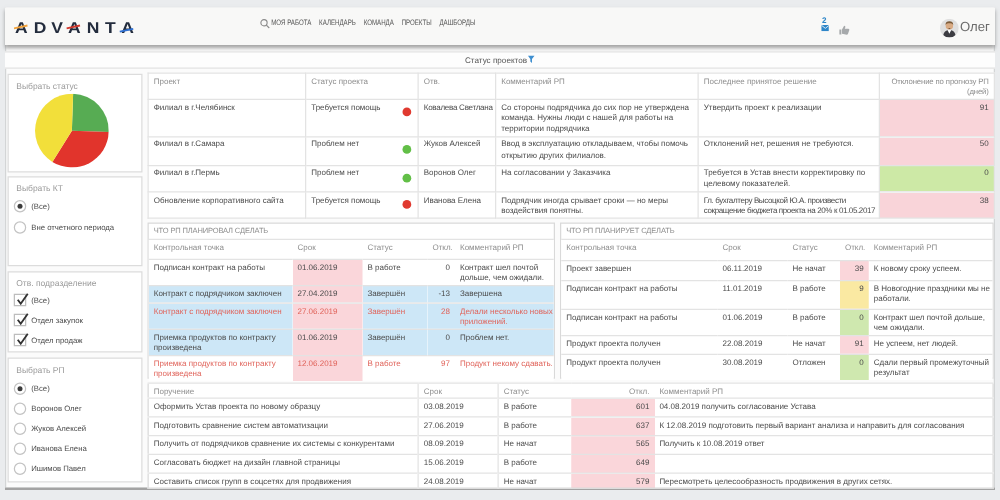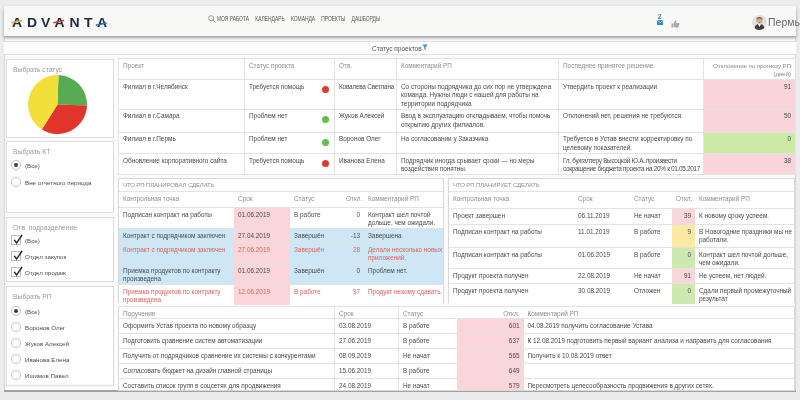--- a/index.html
+++ b/index.html
@@ -108,21 +108,21 @@
     </defs>
   <g clip-path="url(#avc)">
     <rect width="15" height="15" fill="#dfdfdf"></rect>
     <path d="M2.5 15 C2.5 10.5 4.5 9 7.5 9 C10.5 9 12.5 10.5 12.5 15 Z" fill="#3c3c42"></path>
     <path d="M6 9 L7.5 12 L9 9 Z" fill="#fff"></path>
     <circle cx="7.5" cy="5.6" r="3" fill="#d9ab84"></circle>
     <path d="M4.4 5 C4.4 2.8 5.6 2 7.5 2 C9.4 2 10.6 2.8 10.6 5 C9.8 3.8 8.8 3.6 7.5 3.6 C6.2 3.6 5.2 3.8 4.4 5 Z" fill="#7a5a38"></path>
     <path d="M6.3 7.3 h2.4 l-1.2 0.8 Z" fill="#6b4a2e"></path>
   </g>
 </svg>
-<span class="abs" style="left:768px;top:15.5px;font-size:10.5px;color:#6b6b6b">Пермь</span>
+<span class="abs" style="left:768px;top:15.5px;font-size:10.5px;color:#6b6b6b">Олег</span>
 
 <div class="card" style="top:59px;height:79px">
   <div class="ttl">Выбрать статус</div>
 </div>
 <svg class="abs" style="left:28px;top:75px" width="59" height="59" viewBox="0 0 59 59">
   <path d="M29.5 29.5 L30.5 0.02 A29.5 29.5 0 0 1 59 30.5 Z" fill="#57ac53"></path>
   <path d="M29.5 29.5 L59 30.5 A29.5 29.5 0 0 1 13.9 54.5 Z" fill="#e1342c"></path>
   <path d="M29.5 29.5 L13.9 54.5 A29.5 29.5 0 0 1 30.5 0.02 Z" fill="#f2df3a"></path>
 </svg>
 

